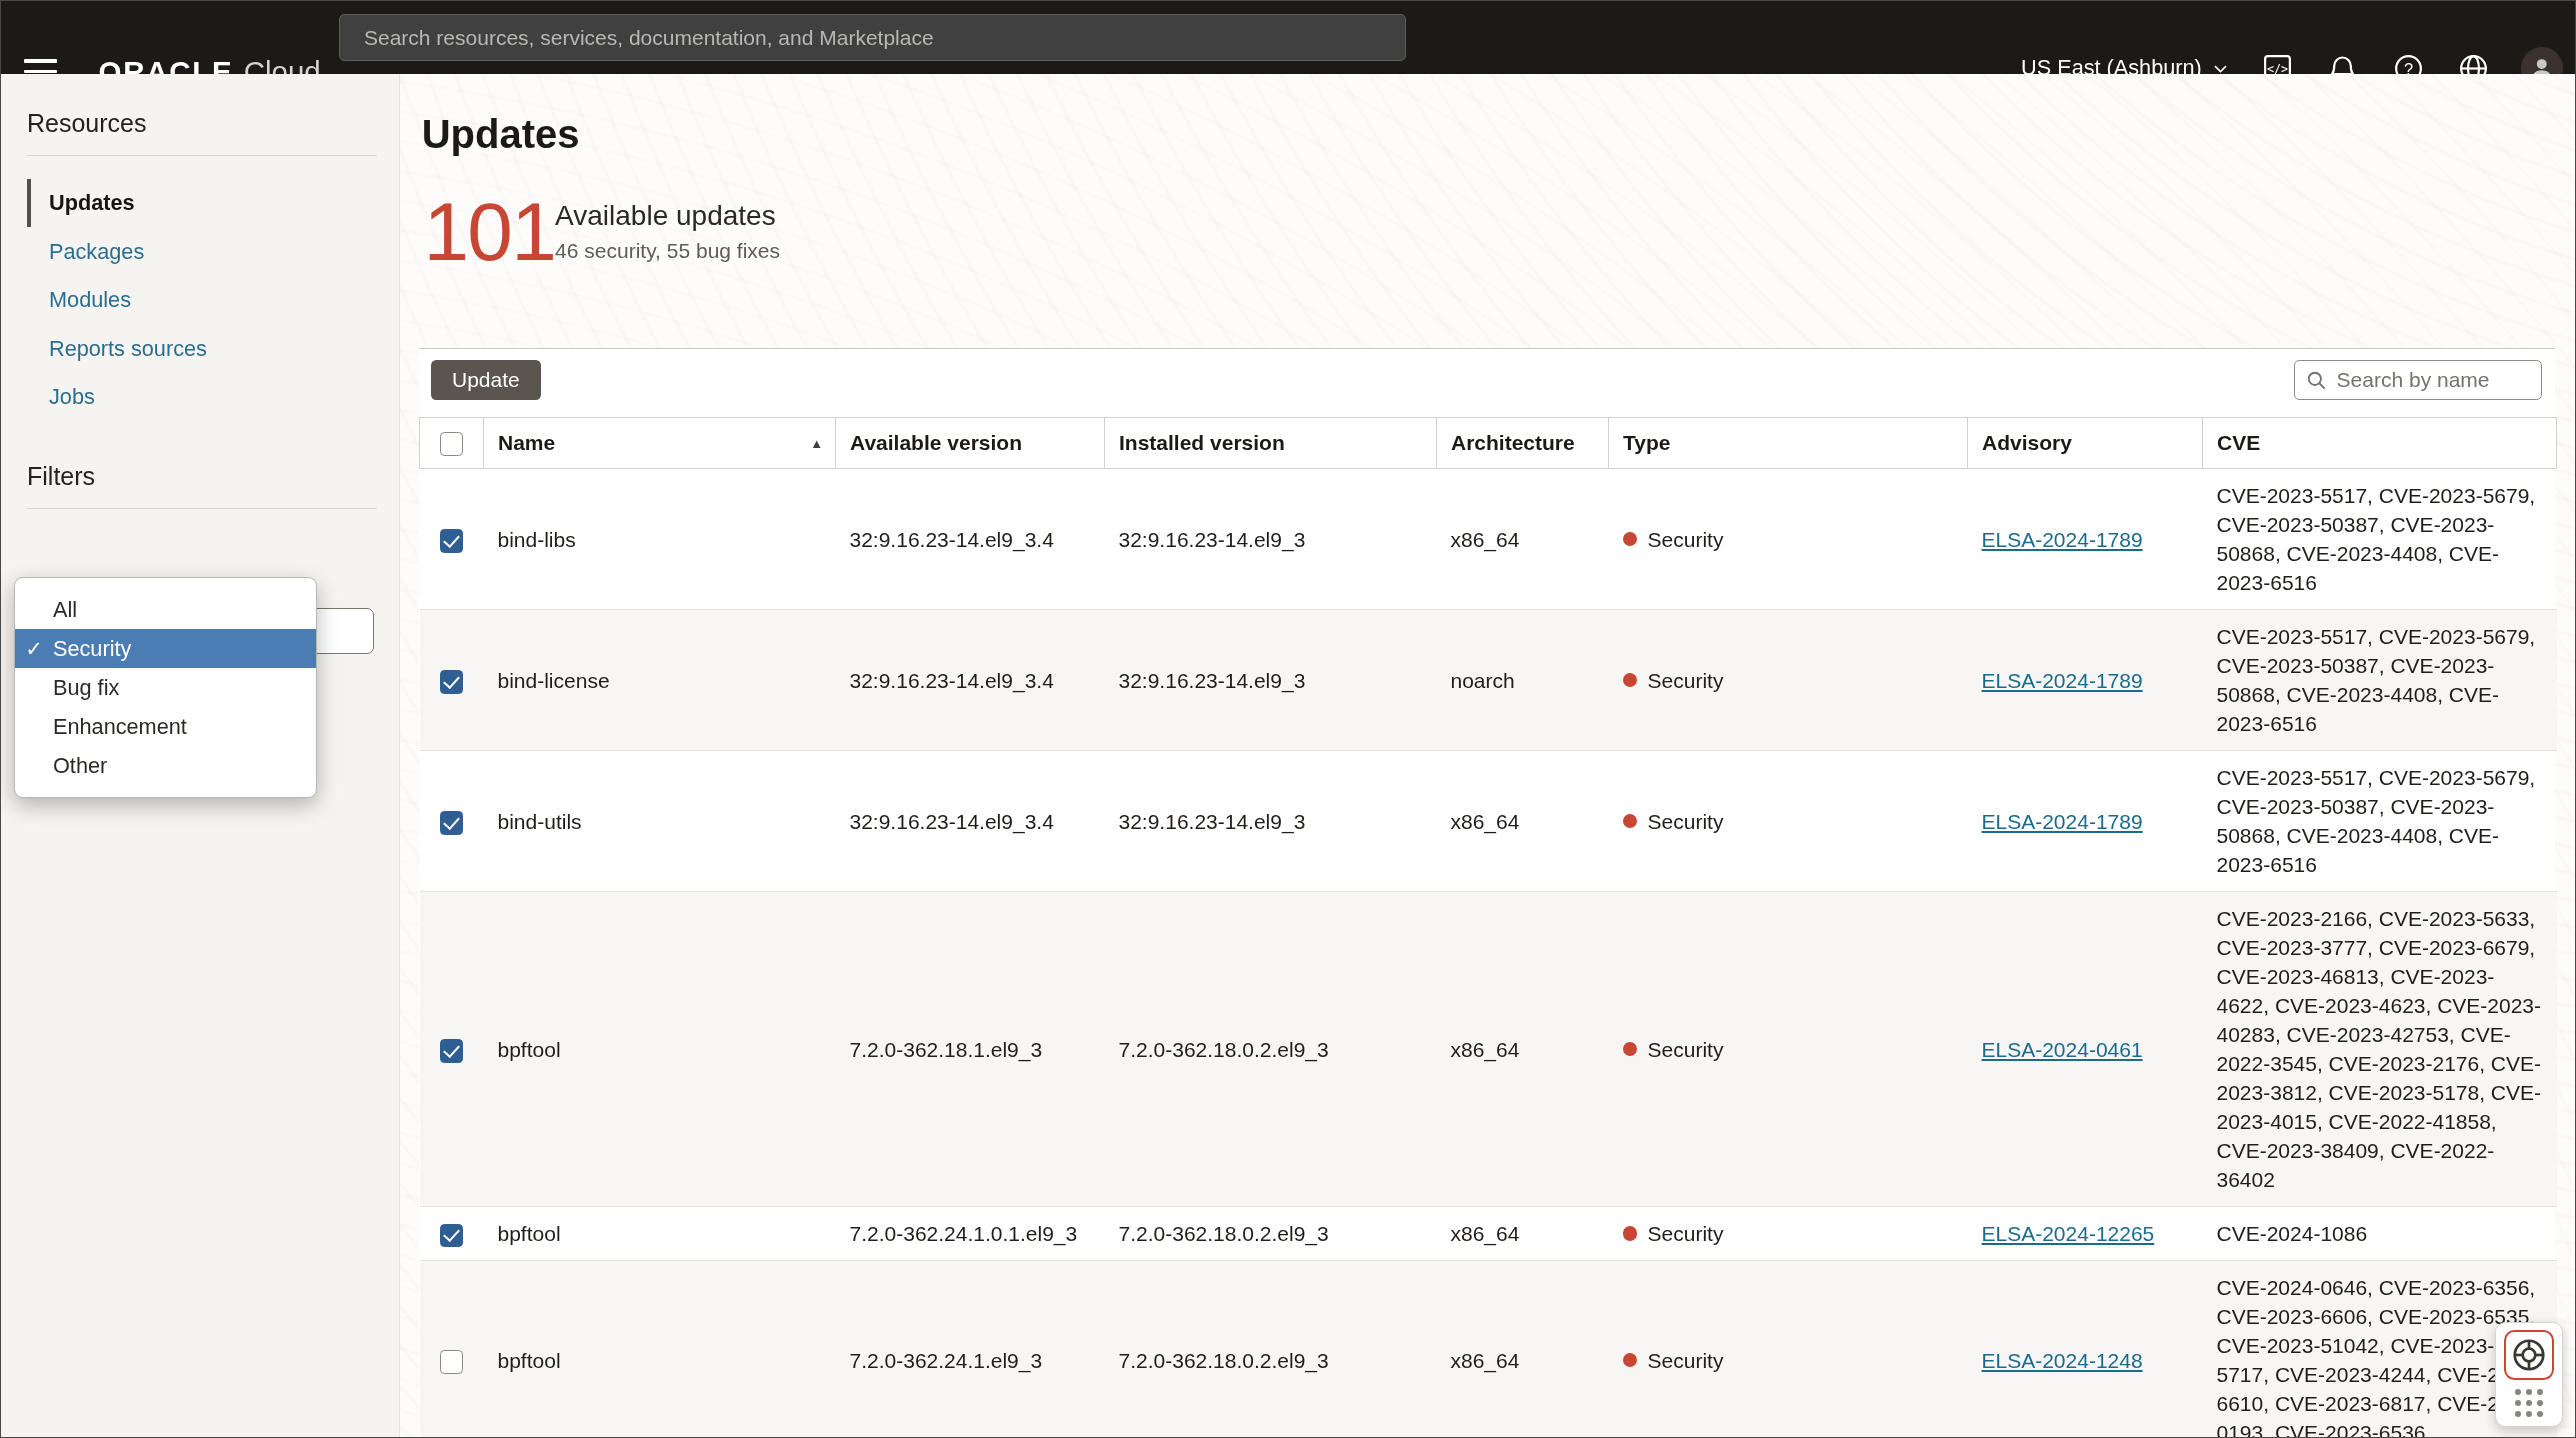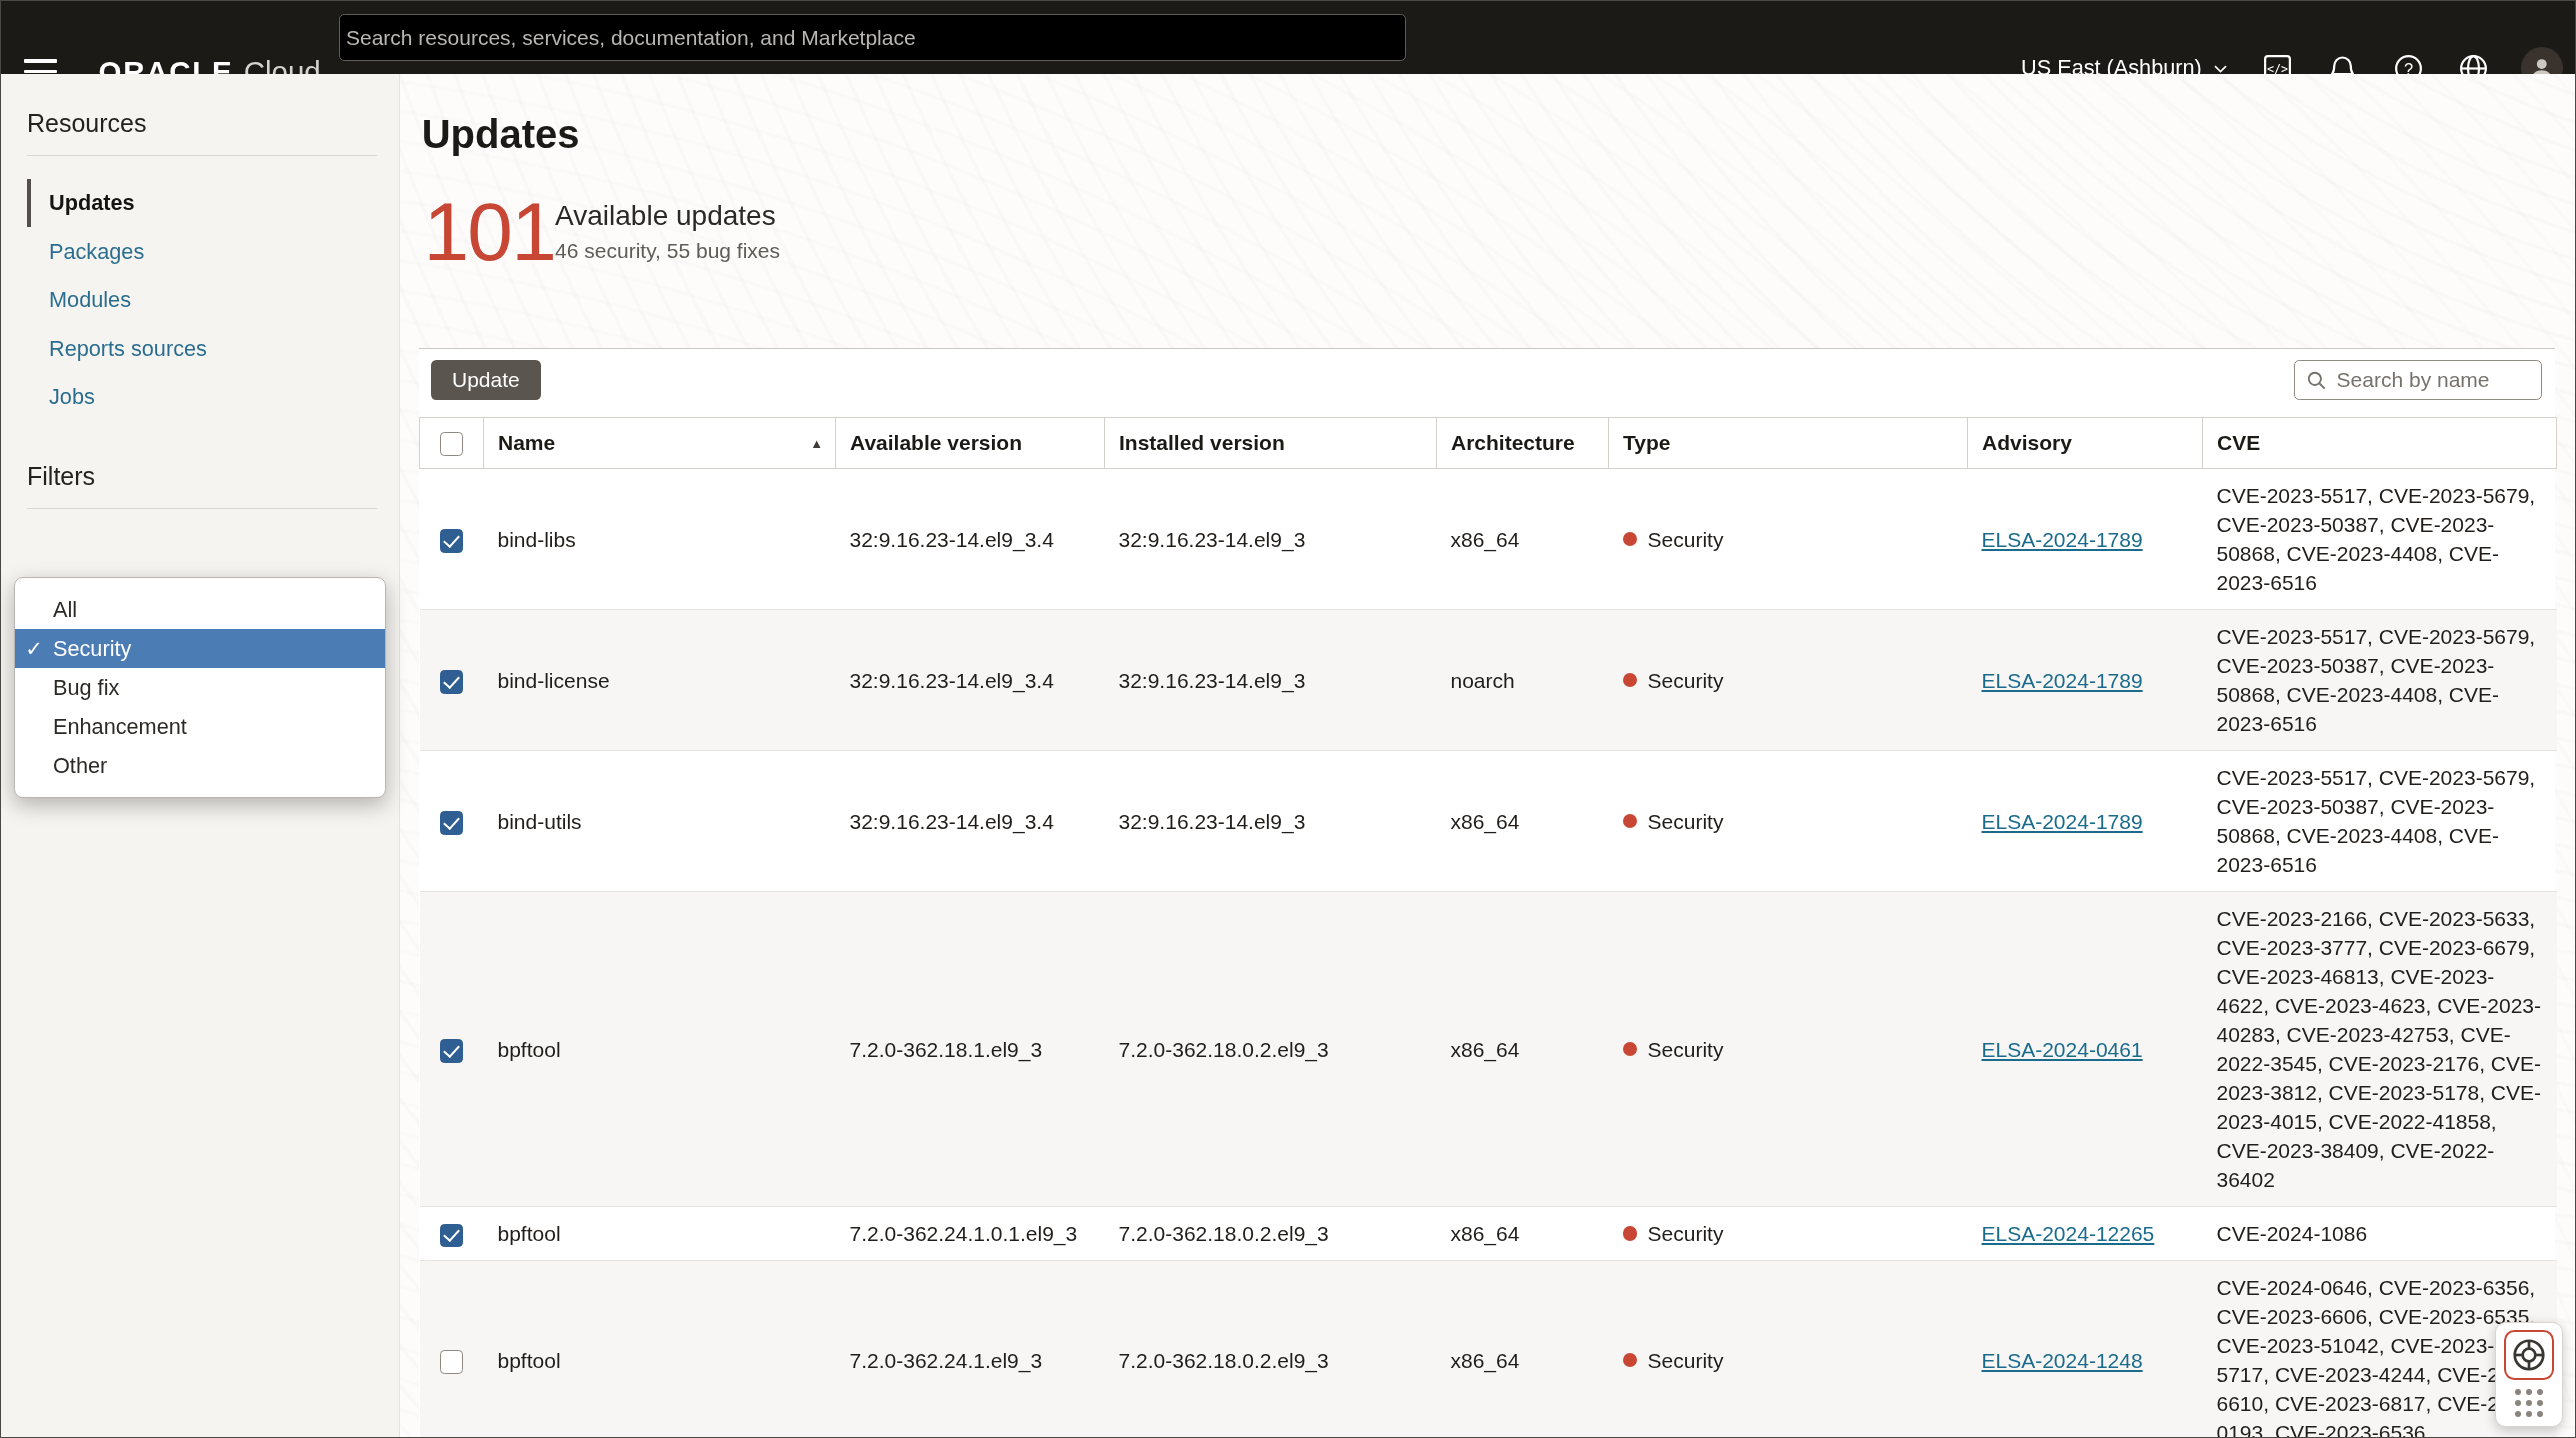--- a/index.html
+++ b/index.html
@@ -7,42 +7,42 @@
   body { font-family:"Liberation Sans","DejaVu Sans",sans-serif; background:#e8e6e3; }
   #app { position:relative; width:2576px; height:1438px; background:#fff; border:1.7px solid #4a4845; overflow:hidden; }
 
   
   .topbar { position:relative; height:88px; background:#1c1a17; display:flex; align-items:flex-end; padding:0 12px 0 22.5px; }
   .hamburger { width:40px; height:35px; display:flex; flex-direction:column; justify-content:center; gap:7px; cursor:pointer; }
   .hamburger span { display:block; width:33px; height:3.5px; background:#fff; border-radius:0.9px; }
   .brand { display:flex; align-items:baseline; margin-left:35px; }
   .brand .oracle { color:#fff; font-weight:700; font-size:29.5px; letter-spacing:1.7px; }
   .brand .cloud { color:#d6d4d1; font-weight:300; font-size:29.5px; margin-left:10.4px; }
-  .topbar-search { position:absolute; left:338px; top:13px; width:1067px; height:47px; background:#000000; border:0.9px solid #605e5b; border-radius:5.2px; color:#e8e6e3; font-size:21px; padding:0 6px; outline:none; font-family:inherit; }
+  .topbar-search { position:absolute; left:338px; top:13px; width:1067px; height:47px; background:#404040; border:0.9px solid #605e5b; border-radius:5.2px; color:#e8e6e3; font-size:21px; padding:0 24px; outline:none; font-family:inherit; }
   .topbar-search::placeholder { color:#b9b7b4; }
   .topbar-right { margin-left:auto; display:flex; align-items:center; gap:29.5px;text-decoration:underline; }
   .region { display:flex; align-items:center; gap:8.7px; color:#fff; font-size:21.7px; cursor:pointer; }
   .tb-icon { width:36px; height:36px; display:flex; align-items:center; justify-content:center; cursor:pointer; }
   .tb-icon svg { width:33px; height:33px; }
   .avatar { width:42px; height:42px; border-radius:50%; background:#3a322d; display:flex; align-items:center; justify-content:center; cursor:pointer; overflow:hidden; }
   .avatar svg { width:29.5px; height:29.5px; }
 
   
   .sidebar { position:absolute; left:0; top:73px; bottom:0; width:399px; background:#f5f4f1; border-right:0.9px solid #e6e3df; }
   .side-title { font-size:25px; font-weight:400; color:#24211e; margin:35px 0 17.3px 26px; }
   .divider { height:0.9px; background:#d9d5d0; margin:0 21.7px 0 26px; }
   .nav { margin-top:22.5px; }
   .nav-item { margin-left:26px; padding:11.3px 0 11.3px 18px; border-left:4.3px solid transparent; font-size:21.7px; color:#2a6d8f; cursor:pointer; }
   .nav-item.active { color:#161513; font-weight:700; border-left-color:#544f4a; }
   .filters-title { margin-top:40px; }
 
   
   .type-select { position:absolute; left:26px; top:534px; width:347px; height:46px; background:#fff; border:0.9px solid #7d766f; border-radius:7px; z-index:1; }
   
-  .type-menu { position:absolute; left:13px; top:503px; width:372px; background:#fff; border:0.9px solid #b9b5b0; border-radius:8.7px; box-shadow:0 7px 21px rgba(0,0,0,.28); padding:12px 0; z-index:5; }
+  .type-menu { position:absolute; left:13px; top:503px; width:303px; background:#fff; border:0.9px solid #b9b5b0; border-radius:8.7px; box-shadow:0 7px 21px rgba(0,0,0,.28); padding:12px 0; z-index:5; }
   .menu-item { display:flex; align-items:center; height:39px; font-size:21.7px; color:#2c2a27; cursor:pointer; padding-right:14px; }
   .menu-item .check { width:38px; text-align:center; font-size:21px; flex:none; }
   .menu-item.selected { background:#4c7cb4; color:#fff; }
 
   
   .main { position:absolute; left:399px; top:73px; right:0; bottom:0; background:#fdfcfb; overflow:hidden; }
   .main::before { content:""; position:absolute; inset:0; pointer-events:none;
     background:
       repeating-radial-gradient(circle at 115% -65%, rgba(22,21,19,.015) 0 3.5px, transparent 3.5px 26px),
       repeating-radial-gradient(circle at -15% 170%, rgba(22,21,19,.012) 0 3.5px, transparent 3.5px 29.5px); }

